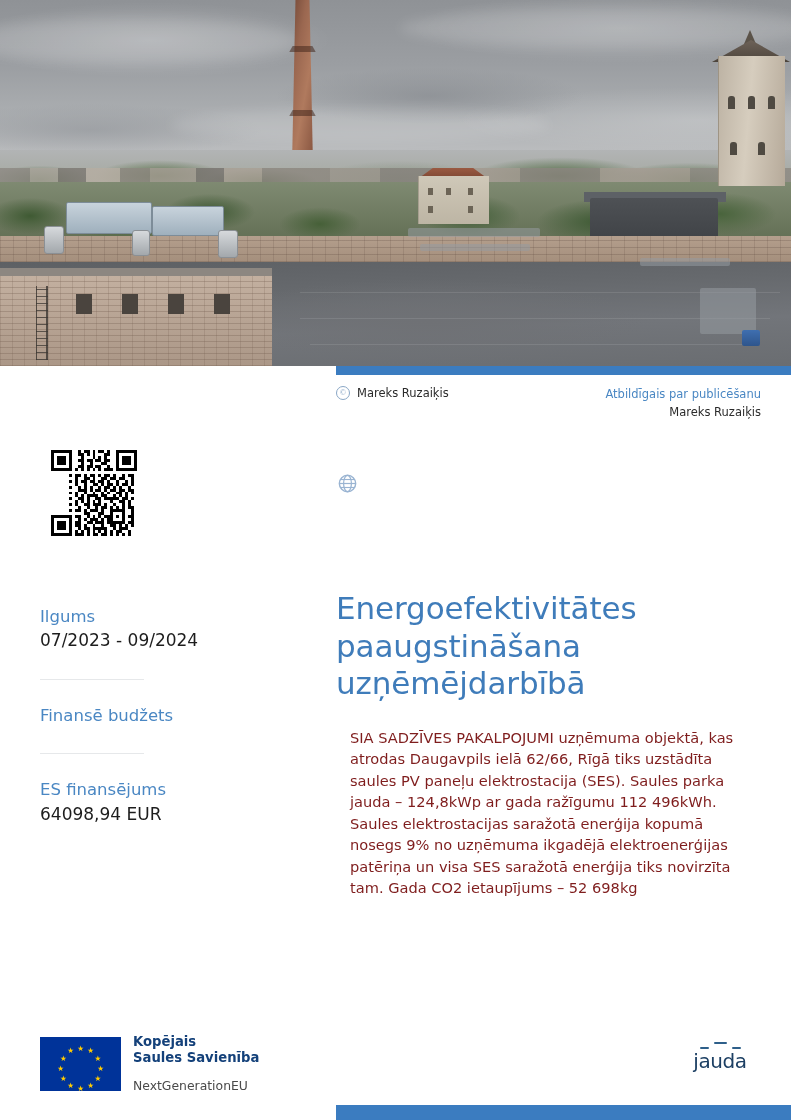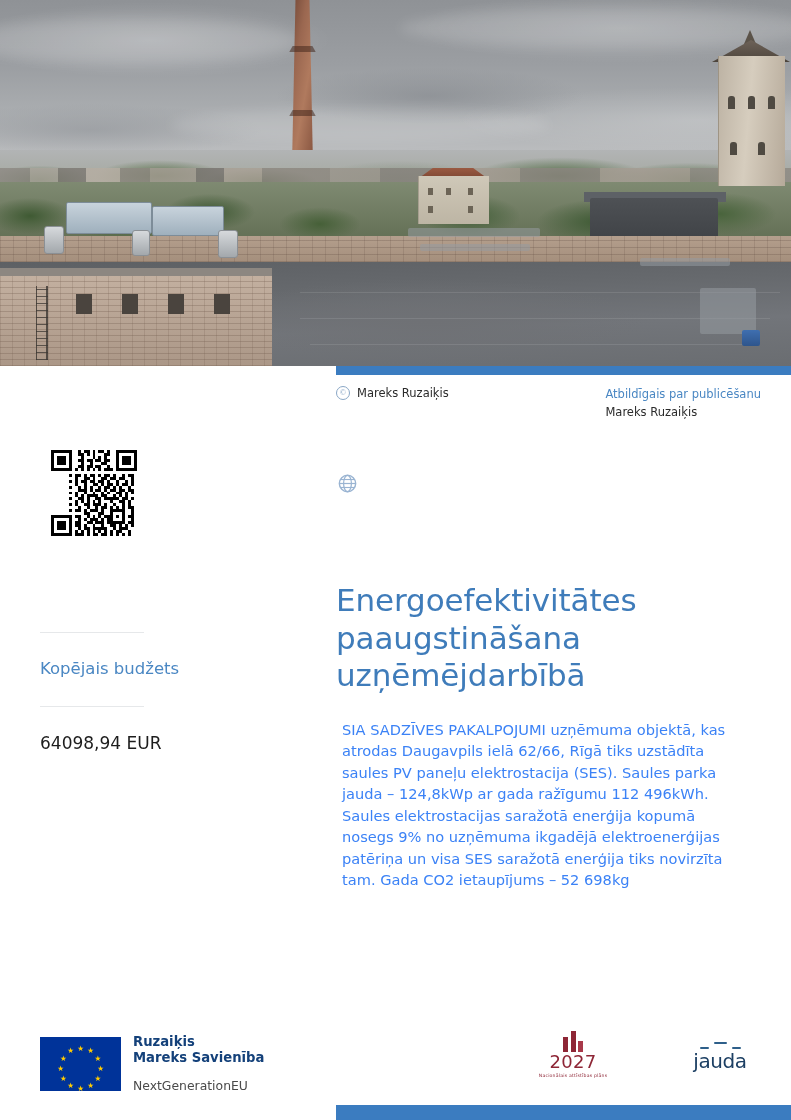--- a/index.html
+++ b/index.html
@@ -266,21 +266,21 @@
     width: 12px; height: 12px;
     border: 1px solid #8aa7c6;
     border-radius: 50%;
     color: #8aa7c6;
     font-size: 8.5px;
     line-height: 11px;
     text-align: center;
     font-family: "Liberation Serif", serif;
   }
   .credit-right {
-    text-align: left;
+    text-align: right;
     line-height: 1.55;
   }
   .credit-right .lbl {
     font-size: 11.5px;
     color: #4a87c3;
     display: block;
   }
   .credit-right .val {
     font-size: 11.5px;
     color: #2b2b2b;
@@ -339,28 +339,28 @@
   .main-col {
     position: absolute;
     left: 336px; top: 582px;
     width: 420px;
   }
   .main-title {
     font-size: 31px;
     line-height: 1.21;
     color: #3f7cba;
     font-weight: 400;
-    margin: 0 0 24px 0;
+    margin: 8px 0 24px 0;
     letter-spacing: -0.1px;
   }
   .main-body {
     font-size: 14.6px;
     line-height: 1.475;
-    color: #3b82f6;
-    margin: 6px;
+    color: #7f1d1d;
+    margin: 14px;
   }
 
   
   .footer {
     position: absolute;
     left: 0; top: 1026px;
     width: 791px; height: 70px;
   }
   .eu-logo {
     position: absolute;
@@ -734,30 +734,35 @@
       <ellipse cx="10" cy="10" rx="4.1" ry="8.6" fill="none" stroke="#9ab4d2" stroke-width="1.3"></ellipse>
       <line x1="1.4" y1="10" x2="18.6" y2="10" stroke="#9ab4d2" stroke-width="1.3"></line>
       <line x1="2.9" y1="5.8" x2="17.1" y2="5.8" stroke="#9ab4d2" stroke-width="1.2"></line>
       <line x1="2.9" y1="14.2" x2="17.1" y2="14.2" stroke="#9ab4d2" stroke-width="1.2"></line>
     </svg>
   </span>
 </div>
 
 <div class="info-col">
 
+  <div class="info-block">
+    <div class="info-label">Ilgums</div>
+    <div class="info-value">07/2023 - 09/2024</div>
+  </div>
 
   <div class="info-div"></div>
 
   <div class="info-block">
-    <div class="info-label">Kopējais budžets</div>
+    <div class="info-label">Finansē budžets</div>
   </div>
 
   <div class="info-div"></div>
 
   <div class="info-block">
+    <div class="info-label">ES finansējums</div>
     <div class="info-value">64098,94 EUR</div>
   </div>
 
 </div>
 
 <div class="main-col">
   <h1 class="main-title">Energoefektivitātes paaugstināšana uzņēmējdarbībā</h1>
   <p class="main-body">SIA SADZĪVES PAKALPOJUMI uzņēmuma objektā, kas atrodas Daugavpils ielā 62/66, Rīgā tiks uzstādīta saules PV paneļu elektrostacija (SES). Saules parka jauda – 124,8kWp ar gada ražīgumu 112 496kWh. Saules elektrostacijas saražotā enerģija kopumā nosegs 9% no uzņēmuma ikgadējā elektroenerģijas patēriņa un visa SES saražotā enerģija tiks novirzīta tam. Gada CO2 ietaupījums – 52 698kg</p>
 </div>
 
@@ -772,35 +777,26 @@
       <span class="eu-star" style="left:54.6px;top:38px;">★</span>
       <span class="eu-star" style="left:47.3px;top:45.3px;">★</span>
       <span class="eu-star" style="left:37.3px;top:48px;">★</span>
       <span class="eu-star" style="left:27.3px;top:45.3px;">★</span>
       <span class="eu-star" style="left:20px;top:38px;">★</span>
       <span class="eu-star" style="left:17.3px;top:28px;">★</span>
       <span class="eu-star" style="left:20px;top:18px;">★</span>
       <span class="eu-star" style="left:27.3px;top:10.7px;">★</span>
     </div>
     <div class="eu-text">
-      <span class="l1">Ruzaiķis</span>
-      <span class="l2">Mareks Savienība</span>
+      <span class="l1">Kopējais</span>
+      <span class="l2">Saules Savienība</span>
       <span class="l3">NextGenerationEU</span>
     </div>
   </div>
 
-  <div class="logo-2027">
-    <div class="bars-2027">
-      <span class="bar-a"></span>
-      <span class="bar-b"></span>
-      <span class="bar-c"></span>
-    </div>
-    <div class="num-2027">2027</div>
-    <div class="cap-2027">Nacionālais attīstības plāns</div>
-  </div>
 
   <div class="logo-altum">
     <div class="altum-marks">
       <i style="left:28px;top:5px;width:9px;"></i>
       <i style="left:42px;top:0px;width:13px;"></i>
       <i style="left:60px;top:5px;width:9px;"></i>
     </div>
     <div class="altum-word">jauda</div>
   </div>
 

